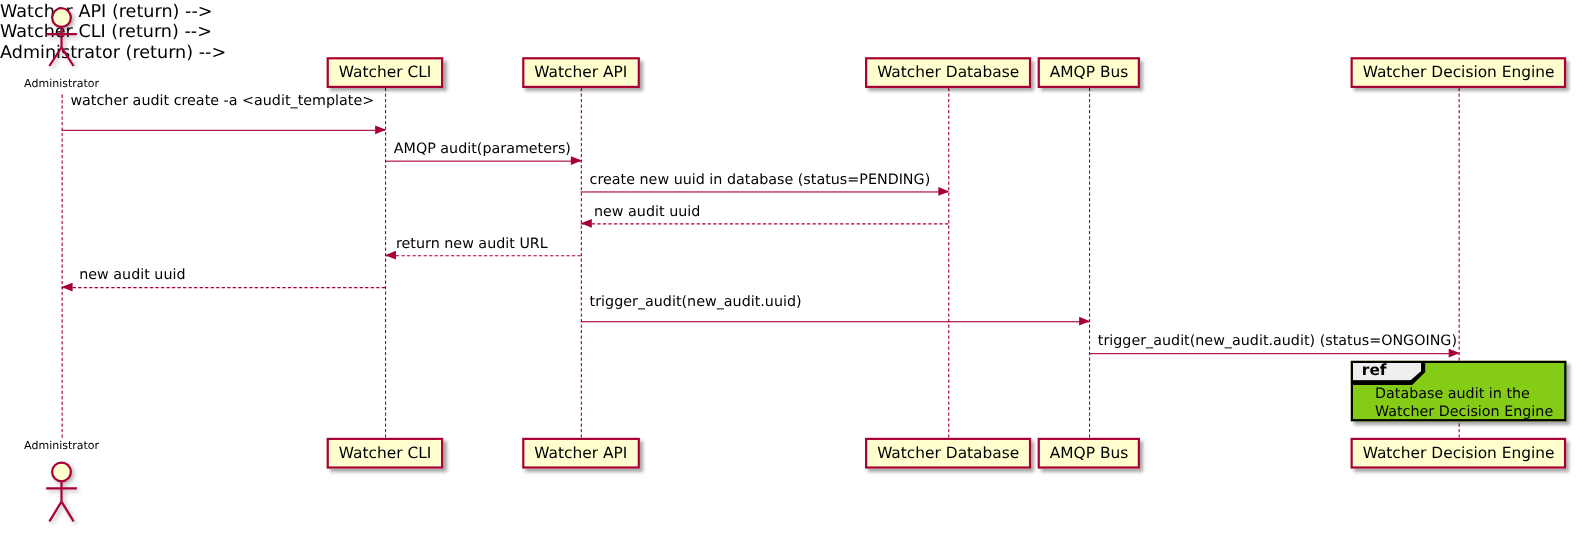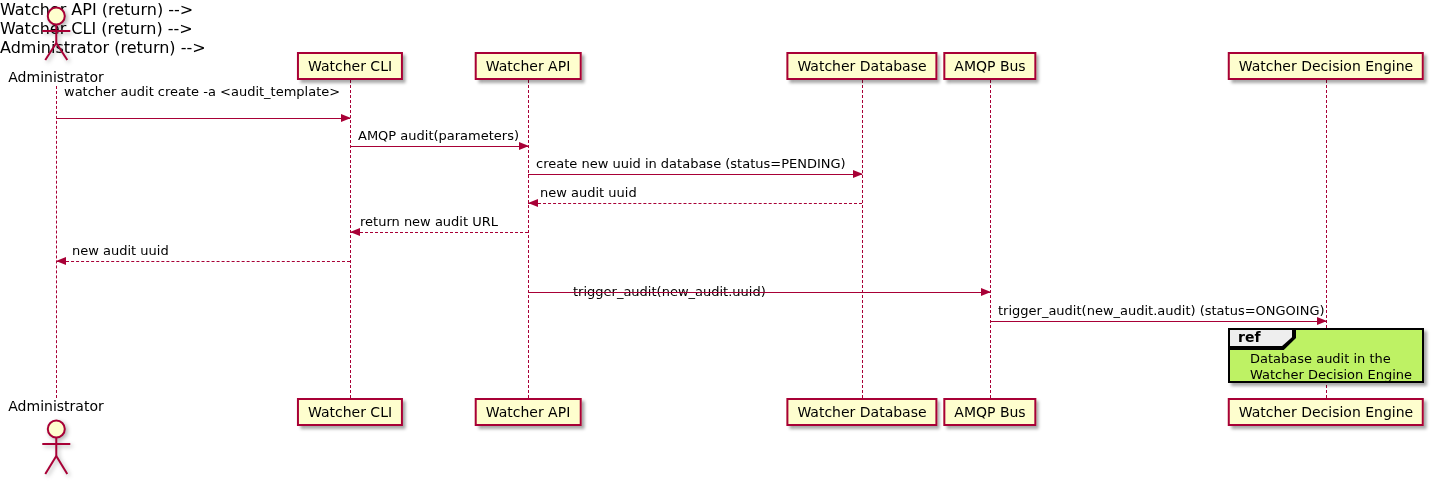--- a/index.html
+++ b/index.html
@@ -31,21 +31,21 @@
     height: 28px;
   }
   .actor {
     position: absolute;
     transform: translateX(-50%);
     display: flex;
     flex-direction: column;
     align-items: center;
   }
   .actor-name {
-    font-size: 14px;
+    font-size: 10px;
     line-height: 16px;
     white-space: nowrap;
   }
   .stickman { filter: drop-shadow(2.5px 2.5px 2px rgba(0,0,0,0.30)); }
   .msg-label {
     position: absolute;
     font-size: 13px;
     line-height: 15px;
     white-space: nowrap;
   }
@@ -66,21 +66,21 @@
     position: absolute;
     width: 0; height: 0;
     border-top: 4px solid transparent;
     border-bottom: 4px solid transparent;
     border-right: 10px solid #A80036;
   }
   .ref-frame {
     position: absolute;
     left: 1228px; top: 328px;
     width: 196px; height: 55px;
-    background: #bef264;
+    background: #84cc16;
     border: 2px solid #000000;
     box-sizing: border-box;
     box-shadow: 3px 3px 3px rgba(0,0,0,0.35);
   }
   .ref-tab {
     position: absolute;
     left: -2px; top: -2px;
     width: 68px; height: 22px;
   }
   .ref-tab-bg {
@@ -197,21 +197,21 @@
 
    Administrator (return) --&gt;
   <div>
     <div class="msg-label" style="left:72px; top:243px;">new audit uuid</div>
     <div class="msg-line dashed" style="left:56px; top:261px; width:294px;"></div>
     <div class="arrow-l" style="left:56px; top:257px;"></div>
   </div>
 
   
   <div>
-    <div class="msg-label" style="left:536px; top:284px;margin-left:37px;">trigger_audit(new_audit.uuid)</div>
+    <div class="msg-label" style="left:536px; top:267px;">trigger_audit(new_audit.uuid)</div>
     <div class="msg-line" style="left:528px; top:292px; width:462px;"></div>
     <div class="arrow-r" style="left:981px; top:288px;"></div>
   </div>
 
   
   <div>
     <div class="msg-label" style="left:998px; top:303px;">trigger_audit(new_audit.audit) (status=ONGOING)</div>
     <div class="msg-line" style="left:990px; top:321px; width:336px;"></div>
     <div class="arrow-r" style="left:1317px; top:317px;"></div>
   </div>

